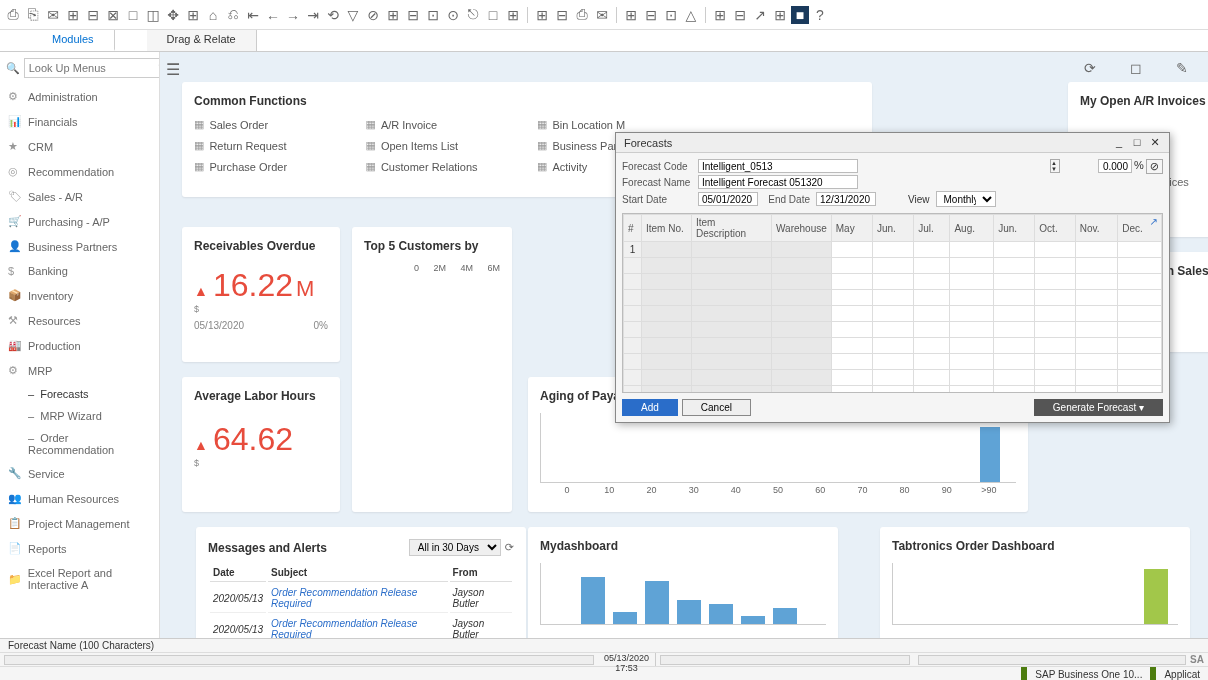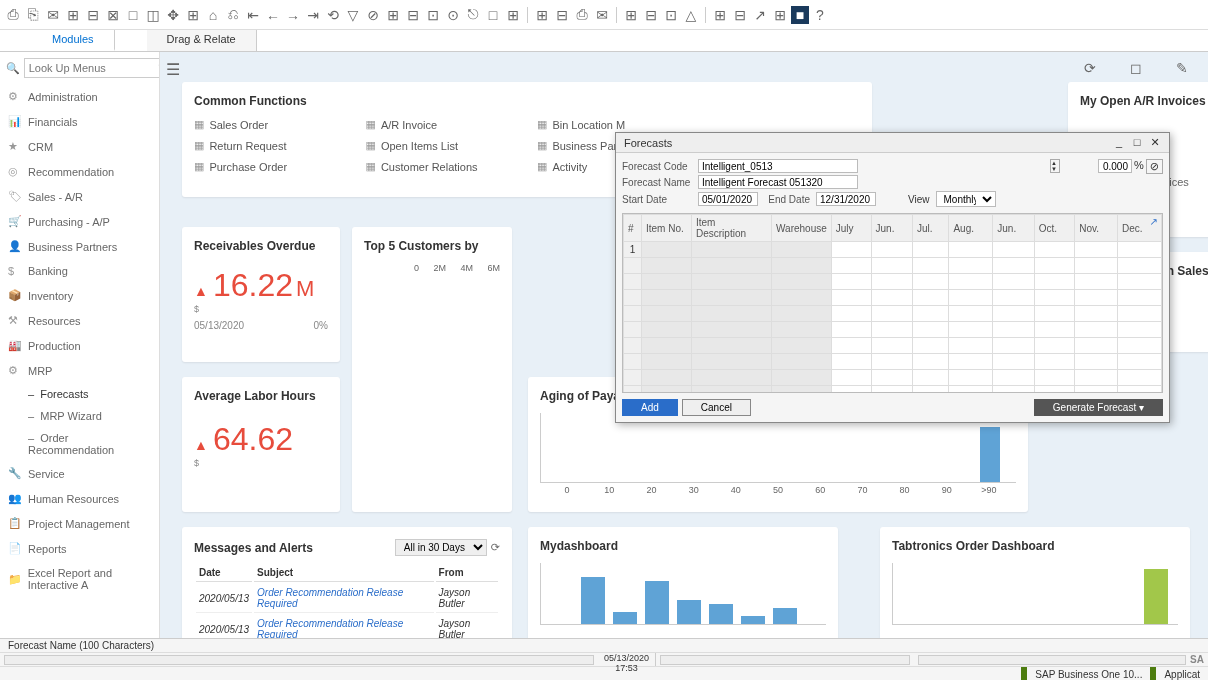--- a/index.html
+++ b/index.html
@@ -68,21 +68,21 @@
 .hbar-row { display: flex; align-items: center; margin: 12px 0; font-size: 10px; }
 .hbar-lbl { width: 46px; text-align: right; padding-right: 4px; color: #666; }
 .hbar-bar { height: 18px; background: #5fa3d6; }
 .hbar-axis { display: flex; justify-content: space-between; font-size: 9px; color: #666; padding-left: 50px; margin-top: 4px;}
 
 .vchart { display: flex; align-items: flex-end; height: 70px; gap: 10px; padding: 0 10px; border-bottom: 1px solid #ccc; border-left: 1px solid #ccc; margin-top: 6px;}
 .vbar { width: 20px; background: #5fa3d6; }
 .vaxis { display: flex; justify-content: space-between; font-size: 9px; color: #666; padding: 2px 6px; }
 
 
-.messages { position: absolute; top: 475px; left: 22px; width: 330px; height: 120px; }
+.messages { position: absolute; top: 475px; left: 36px; width: 330px; height: 120px; }
 .msg-hdr { display: flex; justify-content: space-between; align-items: center; }
 .msg-filter { display: flex; align-items: center; gap: 4px; }
 .msg-sel { font-size: 10px; padding: 1px 4px; border: 1px solid #ccc; }
 .msg-tbl { width: 100%; font-size: 10px; margin-top: 6px; }
 .msg-tbl th { text-align: left; padding: 3px; border-bottom: 1px solid #ddd; color: #333; font-weight: bold; }
 .msg-tbl td { padding: 3px; border-bottom: 1px solid #eee; font-style: italic; }
 .msg-tbl td.link { color: #2a6dc9; cursor: pointer; }
 
 
 .dialog { position: absolute; top: 80px; left: 455px; width: 555px; background: #f5f5f5; border: 1px solid #888; box-shadow: 2px 2px 8px rgba(0,0,0,0.3); z-index: 100; }
@@ -492,21 +492,21 @@
         </div>
         <div class="dlg-grid-wrap">
           <span class="arrow-popup">↗</span>
           <table class="dlg-grid">
             <thead>
                 <tr id="dlgcols">
                   <th style="width: 18px;">#</th>
                   <th style="width: 50px;">Item No.</th>
                   <th style="width: 80px;">Item Description</th>
                   <th style="width: 50px;">Warehouse</th>
-                  <th>July</th>
+                  <th>May</th>
                   <th>Jun.</th>
                   <th>Jul.</th>
                   <th>Aug.</th>
                   <th>Jun.</th>
                   <th>Oct.</th>
                   <th>Nov.</th>
                   <th>Dec.</th>
                 </tr>
               </thead>
             <tbody id="dlgrows">

